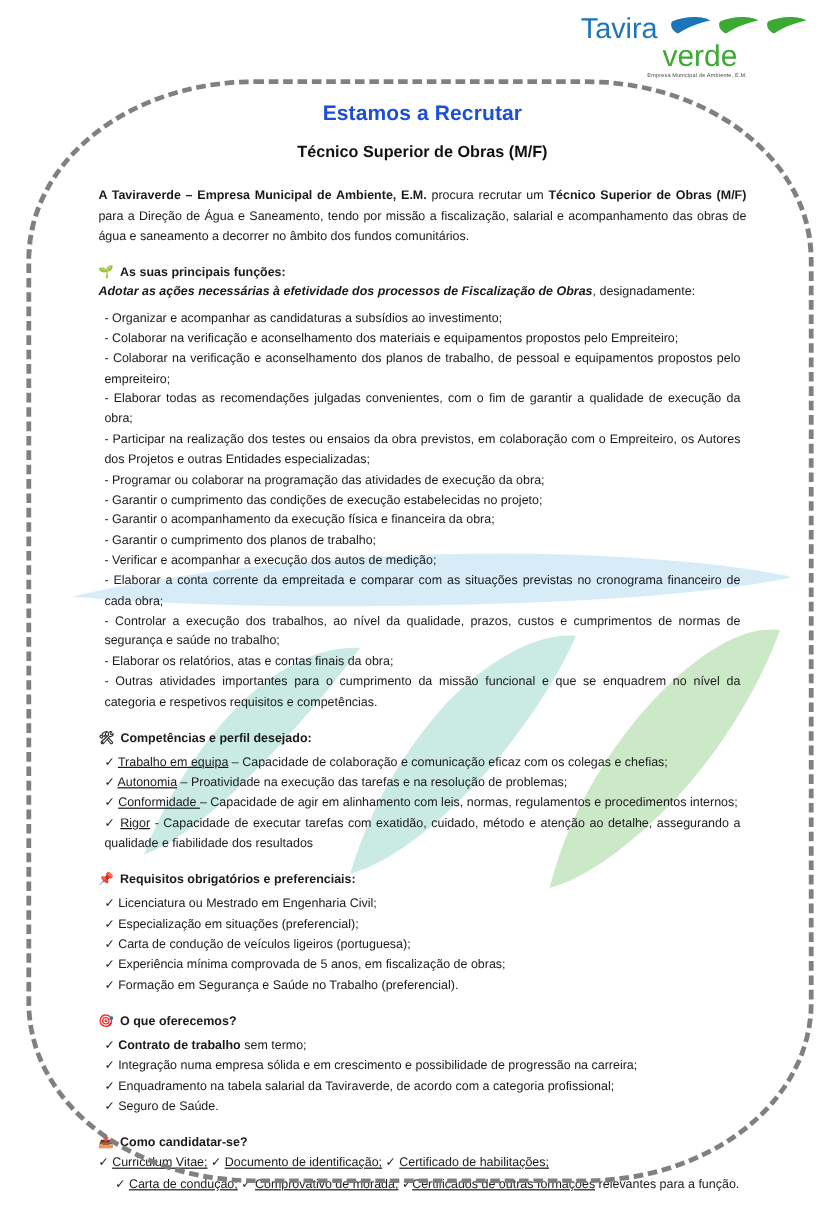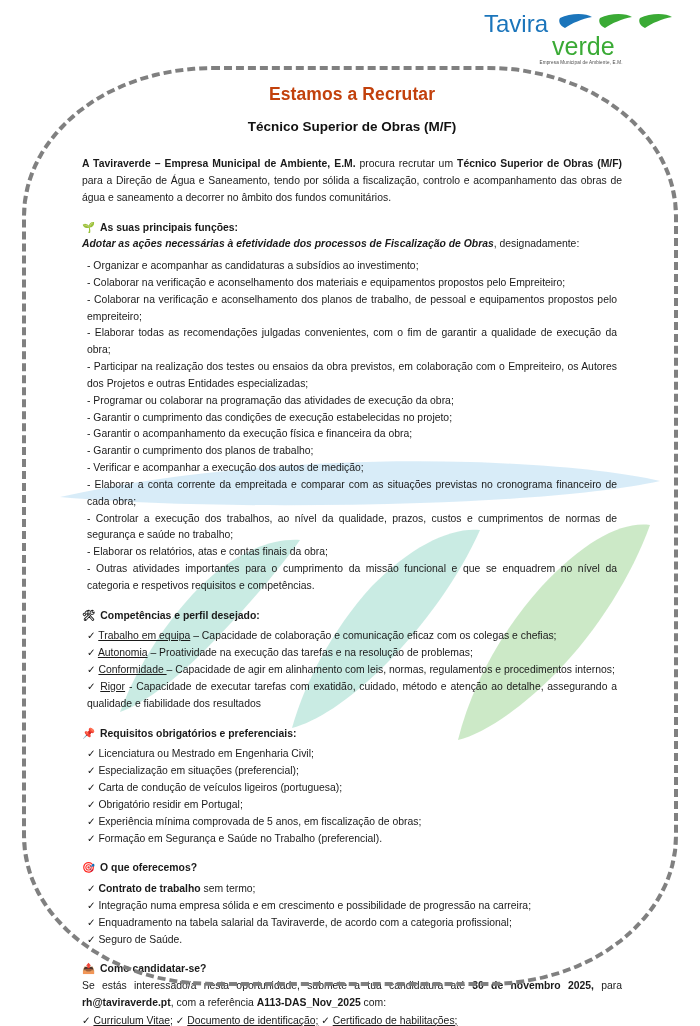--- a/index.html
+++ b/index.html
@@ -59,21 +59,21 @@
     position: absolute;
     left: 82px;
     top: 84px;
     width: 540px;
     z-index: 2;
     color: #1a1a1a;
   }
 
   .doc-title {
     text-align: center;
-    color: #c2410c;
+    color: #1d4ed8;
     font-size: 17.5px;
     font-weight: bold;
     margin: 0 0 14px 0;
     letter-spacing: 0.1px;
   }
   .doc-subtitle {
     text-align: center;
     color: #111;
     font-size: 13.5px;
     font-weight: bold;
@@ -167,21 +167,21 @@
   <div class="logo-tagline">Empresa Municipal de Ambiente, E.M.</div>
 </div>
 
 <div class="frame"></div>
 
 <div class="content">
 
   <h1 class="doc-title">Estamos a Recrutar</h1>
   <h2 class="doc-subtitle">Técnico Superior de Obras (M/F)</h2>
 
-  <p class="para"><b>A Tavirave­rde – Empresa Municipal de Ambiente, E.M.</b><span> procura recrutar um </span><b>Técnico Superior de Obras (M/F)</b><span> para a Direção de Água e Saneamento, tendo por sólida a fiscalização, controlo e acompanhamento das obras de água e saneamento a decorrer no âmbito dos fundos comunitários.</span></p>
+  <p class="para"><b>A Tavirave­rde – Empresa Municipal de Ambiente, E.M.</b><span> procura recrutar um </span><b>Técnico Superior de Obras (M/F)</b><span> para a Direção de Água e Saneamento, tendo por missão a fiscalização, salarial e acompanhamento das obras de água e saneamento a decorrer no âmbito dos fundos comunitários.</span></p>
 
   <div class="section">
     <div class="section-head">
       <span class="emoji">🌱</span>
       <span>As suas principais funções:</span>
     </div>
     <p class="lead-line"><b>Adotar as ações necessárias à efetividade dos processos de Fiscalização de Obras</b><span>, designadamente:</span></p>
     <ul class="plain">
       <li class="just">- Organizar e acompanhar as candidaturas a subsídios ao investimento;</li>
       <li class="just">- Colaborar na verificação e aconselhamento dos materiais e equipamentos propostos pelo Empreiteiro;</li>
@@ -215,21 +215,20 @@
 
   <div class="section">
     <div class="section-head">
       <span class="emoji">📌</span>
       <span>Requisitos obrigatórios e preferenciais:</span>
     </div>
     <ul class="plain">
       <li><span class="check">✓</span> <span>Licenciatura ou Mestrado em Engenharia Civil;</span></li>
       <li><span class="check">✓</span> <span>Especialização em situações (preferencial);</span></li>
       <li><span class="check">✓</span> <span>Carta de condução de veículos ligeiros (portuguesa);</span></li>
-      <li><span class="check">✓</span> <span>Obrigatório residir em Portugal;</span></li>
       <li><span class="check">✓</span> <span>Experiência mínima comprovada de 5 anos, em fiscalização de obras;</span></li>
       <li><span class="check">✓</span> <span>Formação em Segurança e Saúde no Trabalho (preferencial).</span></li>
     </ul>
   </div>
 
   <div class="section">
     <div class="section-head">
       <span class="emoji">🎯</span>
       <span>O que oferecemos?</span>
     </div>
@@ -239,20 +238,19 @@
       <li><span class="check">✓</span> <span>Enquadramento na tabela salarial da Tavirave­rde, de acordo com a categoria profissional;</span></li>
       <li><span class="check">✓</span> <span>Seguro de Saúde.</span></li>
     </ul>
   </div>
 
   <div class="section">
     <div class="section-head">
       <span class="emoji">📤</span>
       <span>Como candidatar-se?</span>
     </div>
-    <p class="apply-line"><span>Se estás interessado/a nesta oportunidade, submete a tua candidatura até </span><b>30 de novembro 2025,</b><span> para </span><b>rh@tavirave­rde.pt</b><span>, com a referência </span><b>A113-DAS_Nov_2025</b><span> com:</span></p>
 
     <p class="docs-line"><span class="check">✓</span> <span class="u">Curriculum Vitae;</span> <span class="check">✓</span> <span class="u">Documento de identificação;</span> <span class="check">✓</span> <span class="u">Certificado de habilitações;</span></p>
 
     <p class="docs-line indent"><span class="check">✓</span> <span class="u">Carta de condução;</span> <span class="check">✓</span> <span class="u">Comprovativo de morada;</span> <span class="check">✓</span><span class="u">Certificados de outras formações</span><span> relevantes para a função.</span></p>
   </div>
 
 </div>
 
 </body></html>

